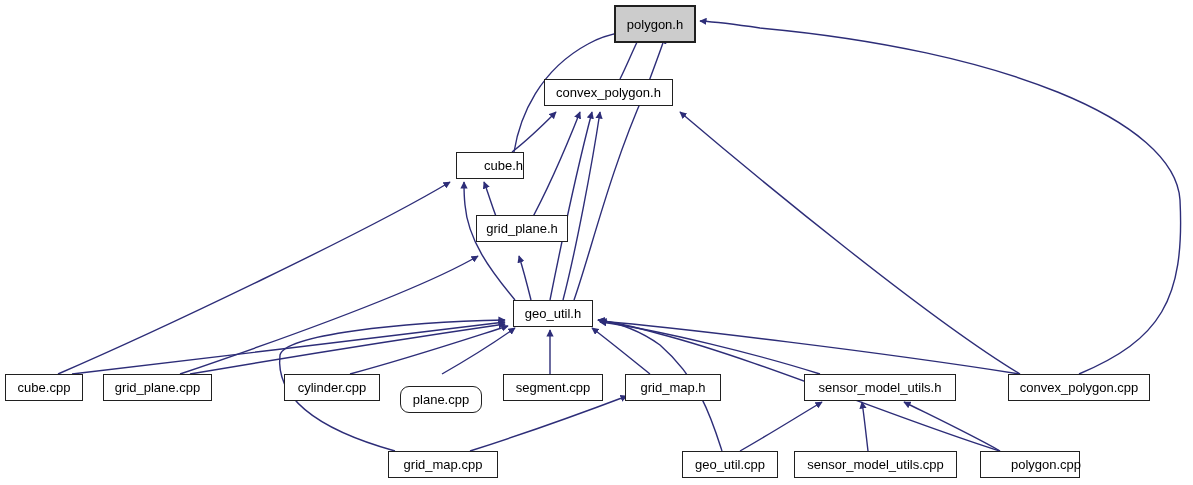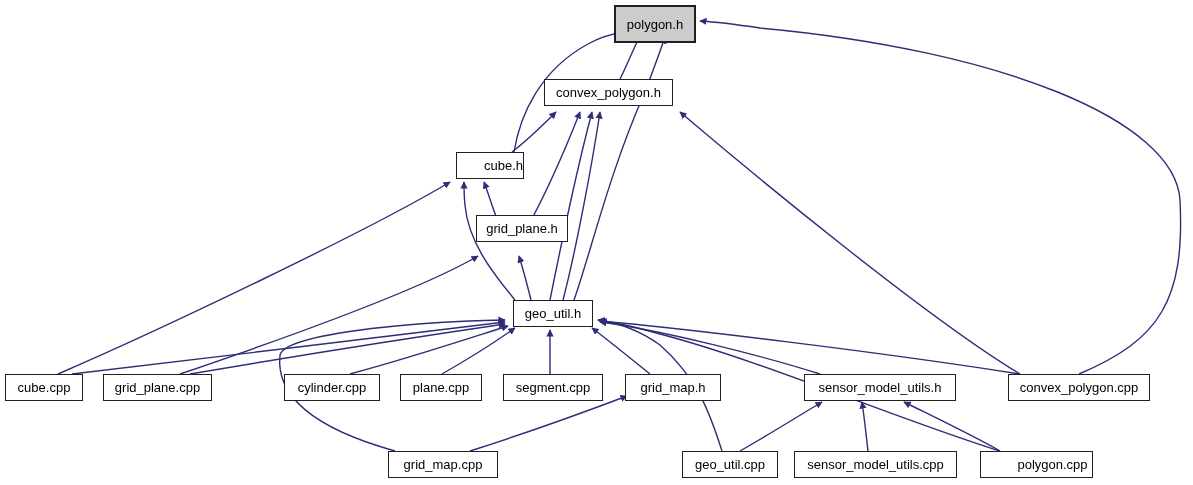--- a/index.html
+++ b/index.html
@@ -110,21 +110,21 @@
       </div>
       <div class="node" style="left: 5px; top: 374px; width: 78px; height: 27px;">
         <span class="node-label">cube.cpp</span>
       </div>
       <div class="node" style="left: 103px; top: 374px; width: 109px; height: 27px;">
         <span class="node-label">grid_plane.cpp</span>
       </div>
       <div class="node" style="left: 284px; top: 374px; width: 96px; height: 27px;">
         <span class="node-label">cylinder.cpp</span>
       </div>
-      <div class="node" style="left: 400px; top: 374px; width: 82px; height: 27px;">
+      <div class="node" style="left: 400px; top: 386px; width: 82px; height: 27px; border-radius: 9px;">
         <span class="node-label">plane.cpp</span>
       </div>
       <div class="node" style="left: 503px; top: 374px; width: 100px; height: 27px; align-items: center;">
         <span class="node-label">segment.cpp</span>
       </div>
       <div class="node" style="left: 625px; top: 374px; width: 96px; height: 27px;">
         <span class="node-label">grid_map.h</span>
       </div>
       <div class="node" style="left: 787px; top: 374px; width: 152px; height: 27px; margin-left: 17px;">
         <span class="node-label">sensor_model_utils.h</span>
@@ -134,17 +134,17 @@
       </div>
       <div class="node" style="left: 388px; top: 451px; width: 110px; height: 27px;">
         <span class="node-label">grid_map.cpp</span>
       </div>
       <div class="node" style="left: 682px; top: 451px; width: 96px; height: 27px;">
         <span class="node-label">geo_util.cpp</span>
       </div>
       <div class="node" style="left: 794px; top: 451px; width: 163px; height: 27px;">
         <span class="node-label">sensor_model_utils.cpp</span>
       </div>
-      <div class="node" style="left: 980px; top: 451px; width: 113px; height: 27px; padding-left: 32px;">
+      <div class="node" style="left: 980px; top: 451px; width: 100px; height: 27px; padding-left: 32px;">
         <span class="node-label">polygon.cpp</span>
       </div>
     </div>
 </div>
 
 </body></html>

